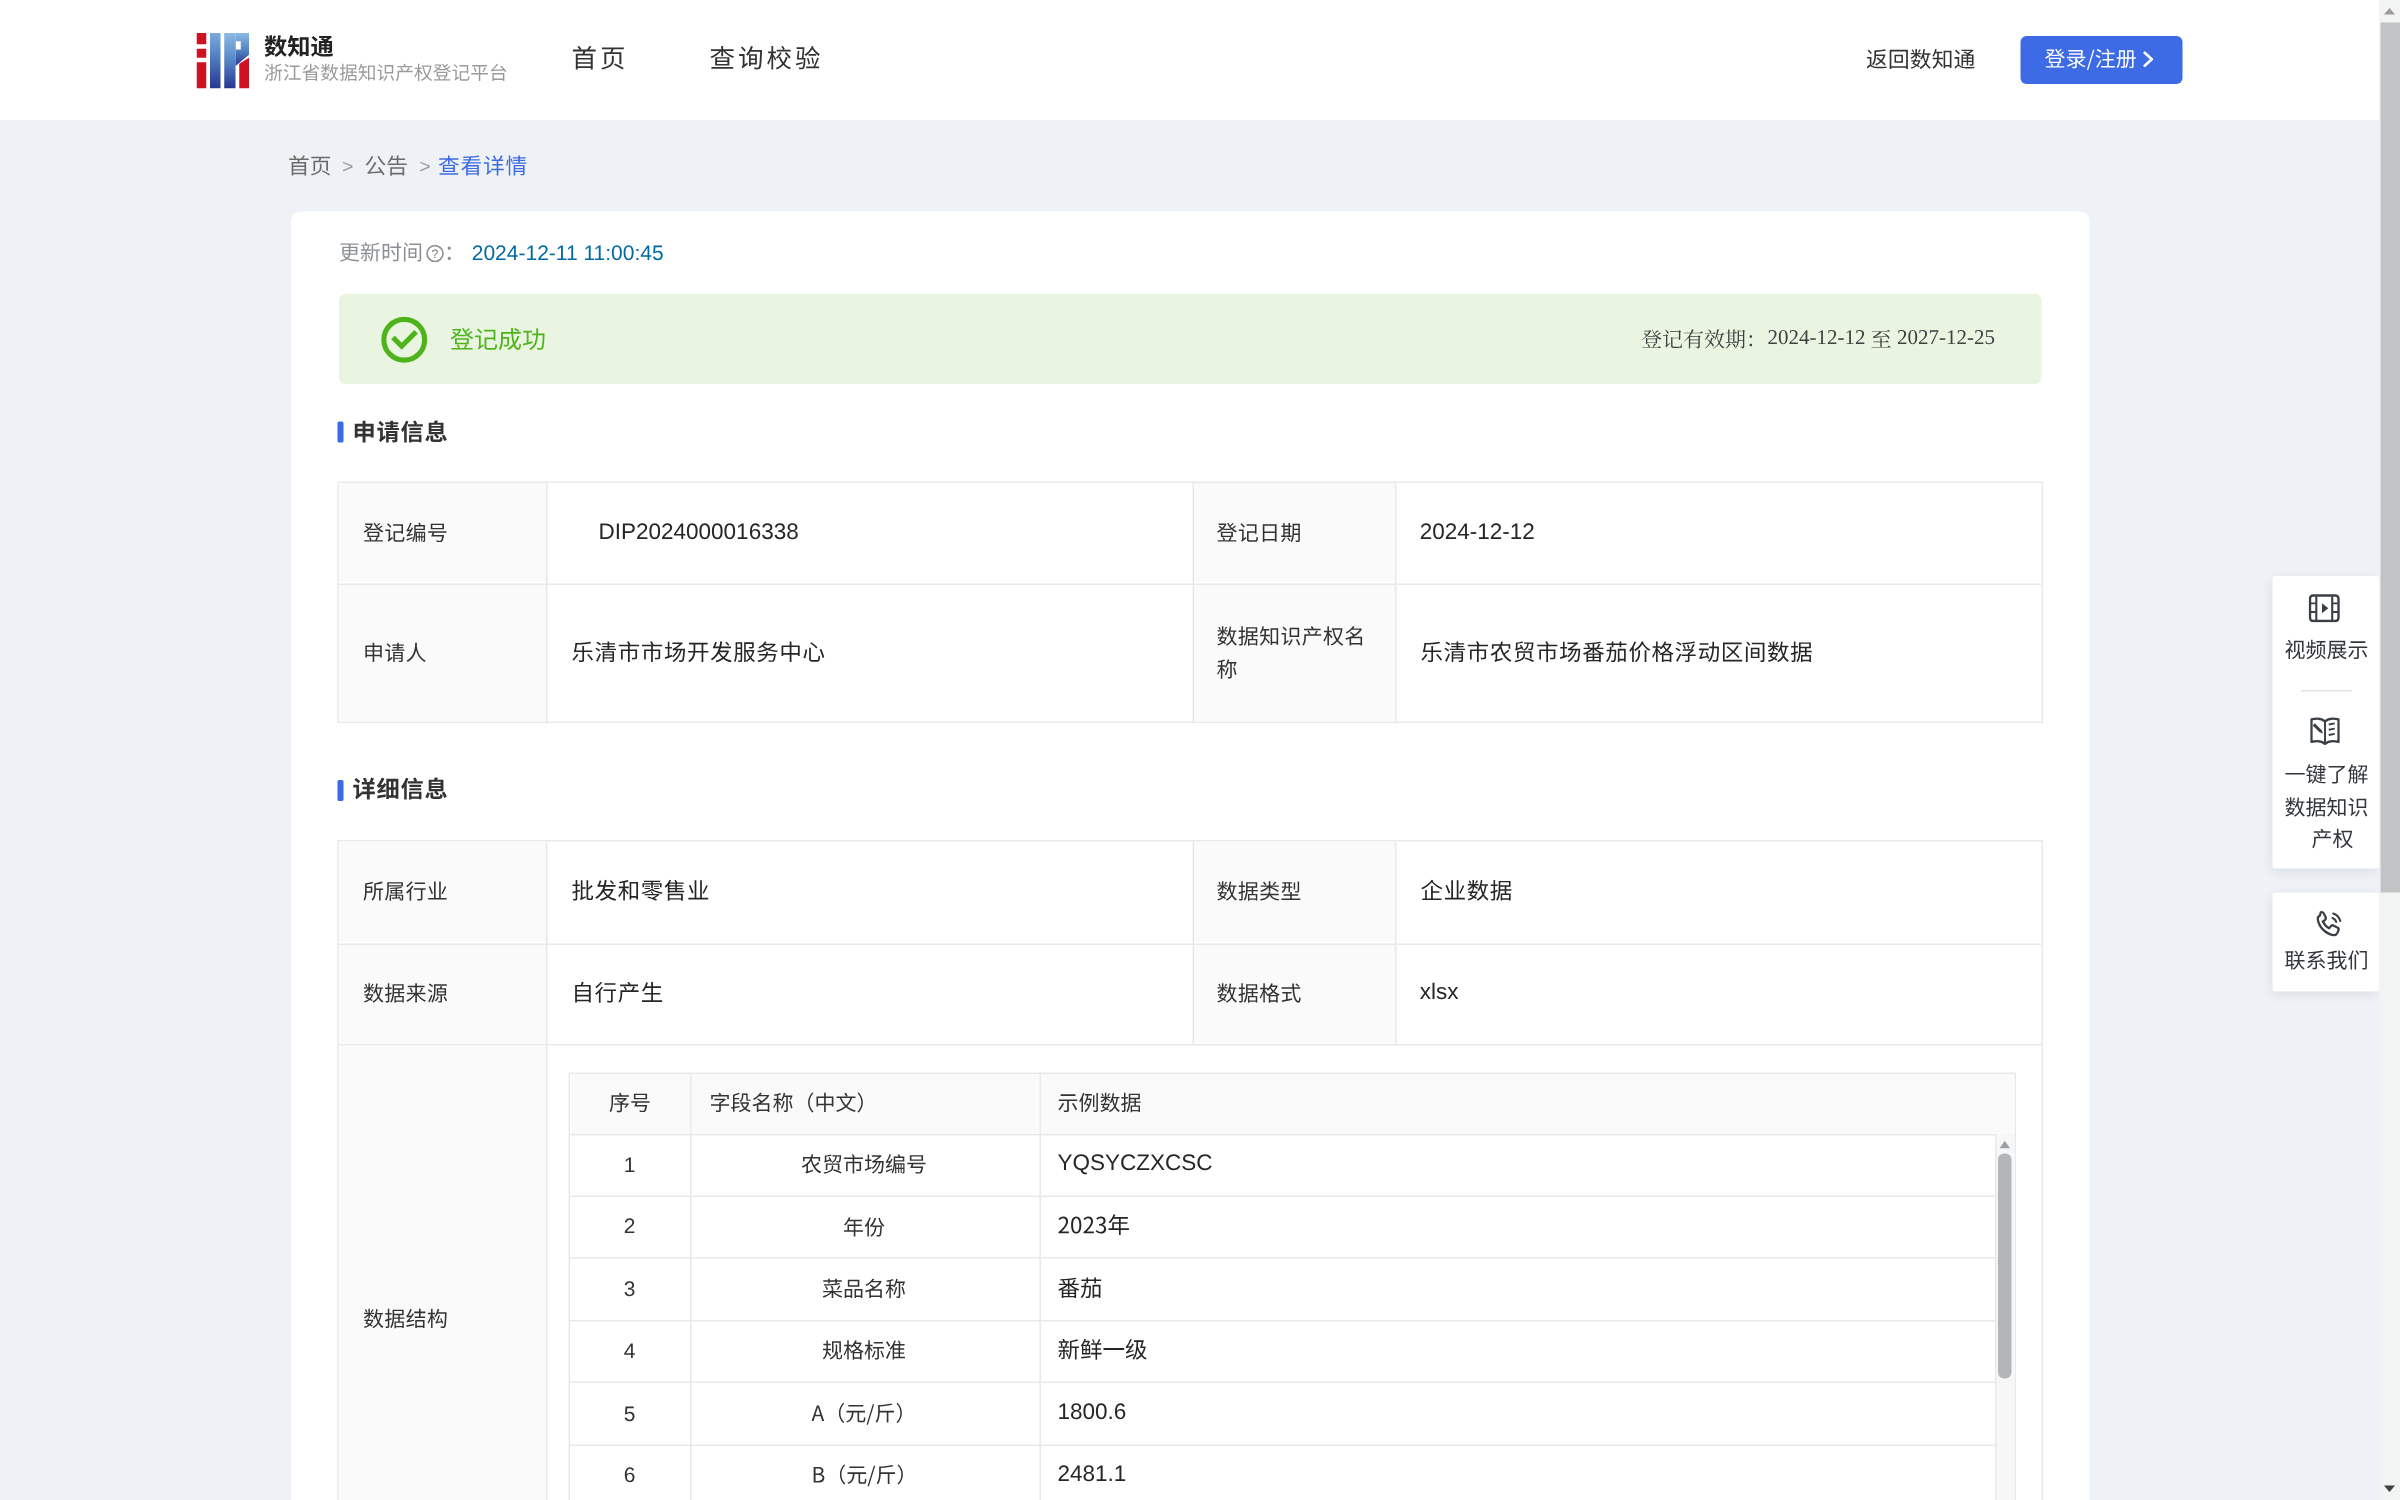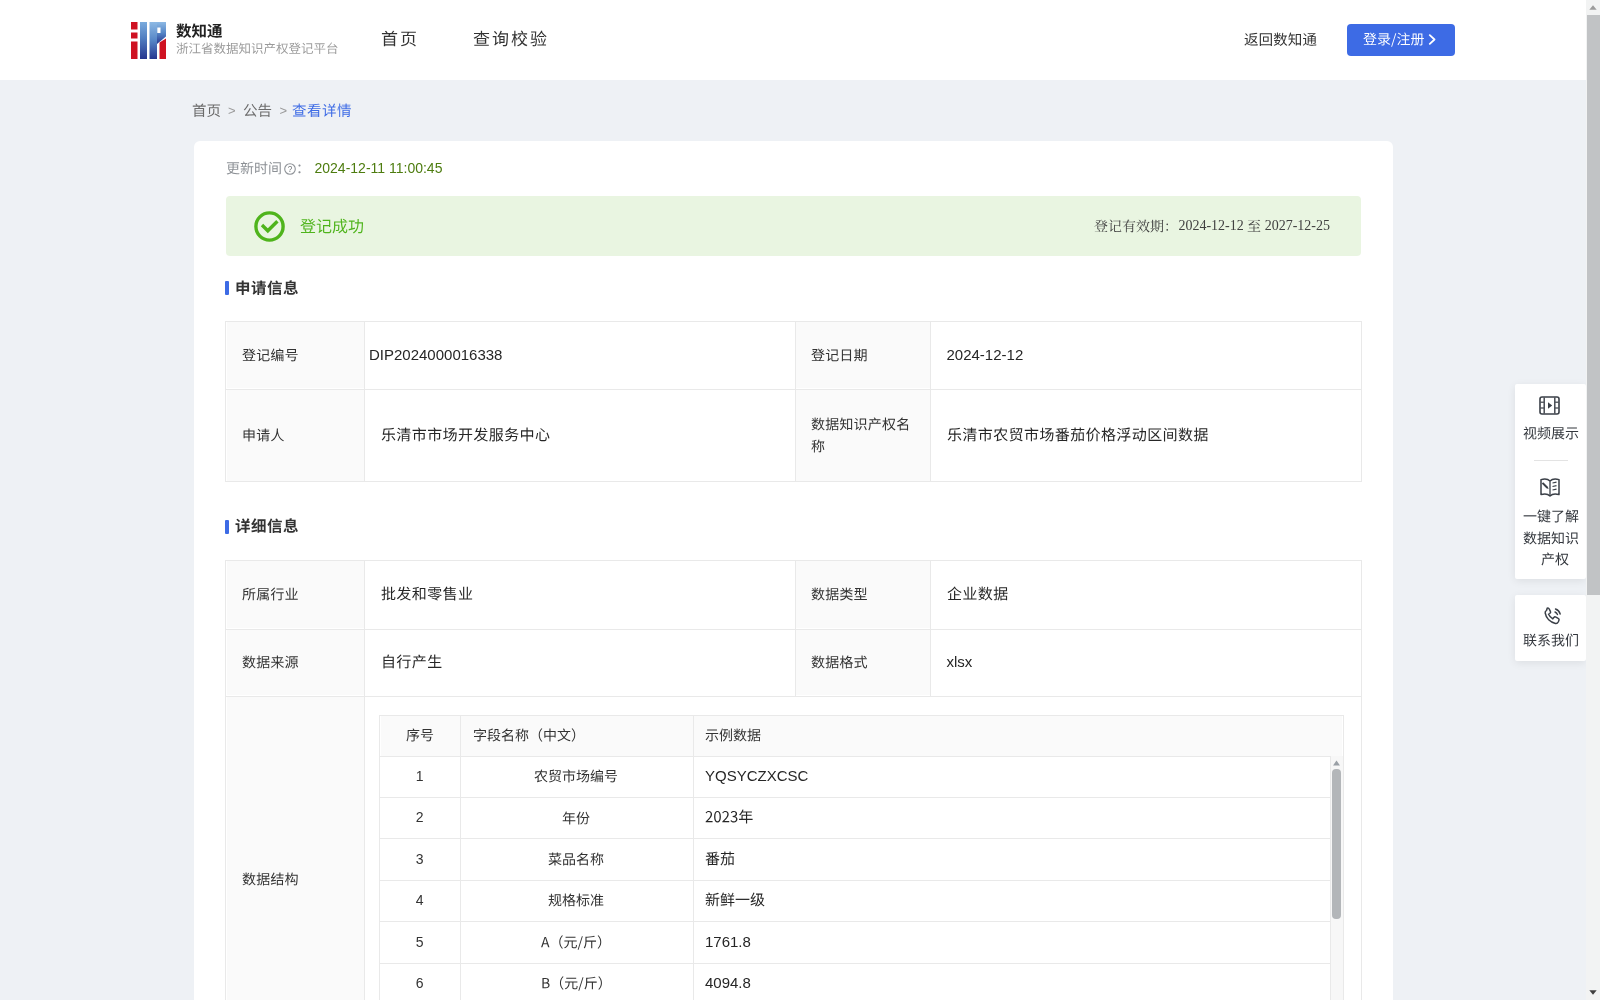--- a/index.html
+++ b/index.html
@@ -291,21 +291,21 @@
       <text x="6" y="8.9" font-family="Liberation Sans" font-size="8.2" fill="#6e7277" text-anchor="middle">?</text>
     </svg>
   </div>
 <div style="position:absolute;left:295.5px;top:161.3px;">
     <svg width="14.0" height="15.4" viewBox="0 0 14.0 15.4">
       <g transform="translate(0,12.3) scale(0.014000,-0.014000)" fill="#8c9095">
         <use href="#g38" x="0"></use>
       </g>
     </svg>
   </div>
-<div style="position:absolute;left:314.5px;top:160.4px;font:400 14.0px 'Liberation Sans', sans-serif;color:#4d7c0f;letter-spacing:0.00px;line-height:16.8px;white-space:pre;">2024-12-11 11:00:45</div>
+<div style="position:absolute;left:314.5px;top:160.4px;font:400 14.0px 'Liberation Sans', sans-serif;color:#0369a1;letter-spacing:0.00px;line-height:16.8px;white-space:pre;">2024-12-11 11:00:45</div>
 <div style="position:absolute;left:226px;top:196px;width:1135px;height:60px;background:#e9f5e1;border-radius:4px;"></div>
 <div style="position:absolute;left:253.5px;top:210.5px;">
     <svg width="31" height="31" viewBox="0 0 31 31">
       <circle cx="15.5" cy="15.5" r="13.6" fill="none" stroke="#4fb41c" stroke-width="3.4"></circle>
       <path d="M9.2 15.2 L13.8 19.8 L22.2 11.4" fill="none" stroke="#4fb41c" stroke-width="3.4" stroke-linecap="square"></path>
     </svg>
   </div>
 <div style="position:absolute;left:299.5px;top:218.0px;">
     <svg width="64.0" height="17.6" viewBox="0 0 64.0 17.6">
       <g transform="translate(0,14.1) scale(0.016000,-0.016000)" fill="#4fb41c">
@@ -371,21 +371,21 @@
 <div style="position:absolute;left:242.0px;top:347.7px;">
     <svg width="56.8" height="15.4" viewBox="0 0 56.8 15.4">
       <g transform="translate(0,12.3) scale(0.014000,-0.014000)" fill="#333333">
         <use href="#g12" x="0"></use>
         <use href="#g13" x="1014"></use>
         <use href="#g54" x="2029"></use>
         <use href="#g55" x="3043"></use>
       </g>
     </svg>
   </div>
-<div style="position:absolute;left:369px;top:345.7px;font:400 15.0px 'Liberation Sans', sans-serif;color:#262626;letter-spacing:0.00px;line-height:18.0px;white-space:pre;">DIP2024000016338</div>
+<div style="position:absolute;left:399px;top:345.7px;font:400 15.0px 'Liberation Sans', sans-serif;color:#262626;letter-spacing:0.00px;line-height:18.0px;white-space:pre;">DIP2024000016338</div>
 <div style="position:absolute;left:811.0px;top:347.7px;">
     <svg width="56.8" height="15.4" viewBox="0 0 56.8 15.4">
       <g transform="translate(0,12.3) scale(0.014000,-0.014000)" fill="#333333">
         <use href="#g12" x="0"></use>
         <use href="#g13" x="1014"></use>
         <use href="#g56" x="2029"></use>
         <use href="#g57" x="3043"></use>
       </g>
     </svg>
   </div>
@@ -675,35 +675,35 @@
       <g transform="translate(0,12.3) scale(0.014000,-0.014000)" fill="#333333">
         <use href="#g121" x="0"></use>
         <use href="#g103" x="608"></use>
         <use href="#g122" x="1608"></use>
         <use href="#g26" x="2608"></use>
         <use href="#g123" x="3000"></use>
         <use href="#g105" x="4000"></use>
       </g>
     </svg>
   </div>
-<div style="position:absolute;left:705.0px;top:933.0px;font:400 15.0px 'Liberation Sans', sans-serif;color:#262626;letter-spacing:0.00px;line-height:18.0px;white-space:pre;">1761.8</div>
+<div style="position:absolute;left:705.0px;top:933.0px;font:400 15.0px 'Liberation Sans', sans-serif;color:#262626;letter-spacing:0.00px;line-height:18.0px;white-space:pre;">1800.6</div>
 <div style="position:absolute;left:415.8px;top:975.0px;font:400 14.0px 'Liberation Sans', sans-serif;color:#333333;letter-spacing:0.00px;line-height:16.8px;white-space:pre;">6</div>
 <div style="position:absolute;left:540.9px;top:976.2px;">
     <svg width="70.7" height="15.4" viewBox="0 0 70.7 15.4">
       <g transform="translate(0,12.3) scale(0.014000,-0.014000)" fill="#333333">
         <use href="#g124" x="0"></use>
         <use href="#g103" x="657"></use>
         <use href="#g122" x="1657"></use>
         <use href="#g26" x="2657"></use>
         <use href="#g123" x="3049"></use>
         <use href="#g105" x="4049"></use>
       </g>
     </svg>
   </div>
-<div style="position:absolute;left:705.0px;top:974.4px;font:400 15.0px 'Liberation Sans', sans-serif;color:#262626;letter-spacing:0.00px;line-height:18.0px;white-space:pre;">4094.8</div>
+<div style="position:absolute;left:705.0px;top:974.4px;font:400 15.0px 'Liberation Sans', sans-serif;color:#262626;letter-spacing:0.00px;line-height:18.0px;white-space:pre;">2481.1</div>
 <div style="position:absolute;left:1329.5px;top:755.5px;width:13px;height:245px;background:#f7f7f7;border-left:1px solid #e9e9e9;"></div>
 <div style="position:absolute;left:1331.5px;top:759px;width:9px;height:8px;">
     <svg width="9" height="8" viewBox="0 0 9 8">
       <path d="M4.5 1.5 L8 6.5 L1 6.5 Z" fill="#9aa0a6"></path>
     </svg>
   </div>
 <div style="position:absolute;left:1331.5px;top:769px;width:9px;height:150px;background:#b3b6b9;border-radius:4px;"></div>
 <div style="position:absolute;left:1515px;top:384px;width:71px;height:195px;background:#fff;box-shadow:0 2px 8px rgba(0,0,0,0.08);border-radius:2px;"></div>
 <div style="position:absolute;left:1539px;top:396px;">
     <svg width="21" height="19" viewBox="0 0 21 19">

